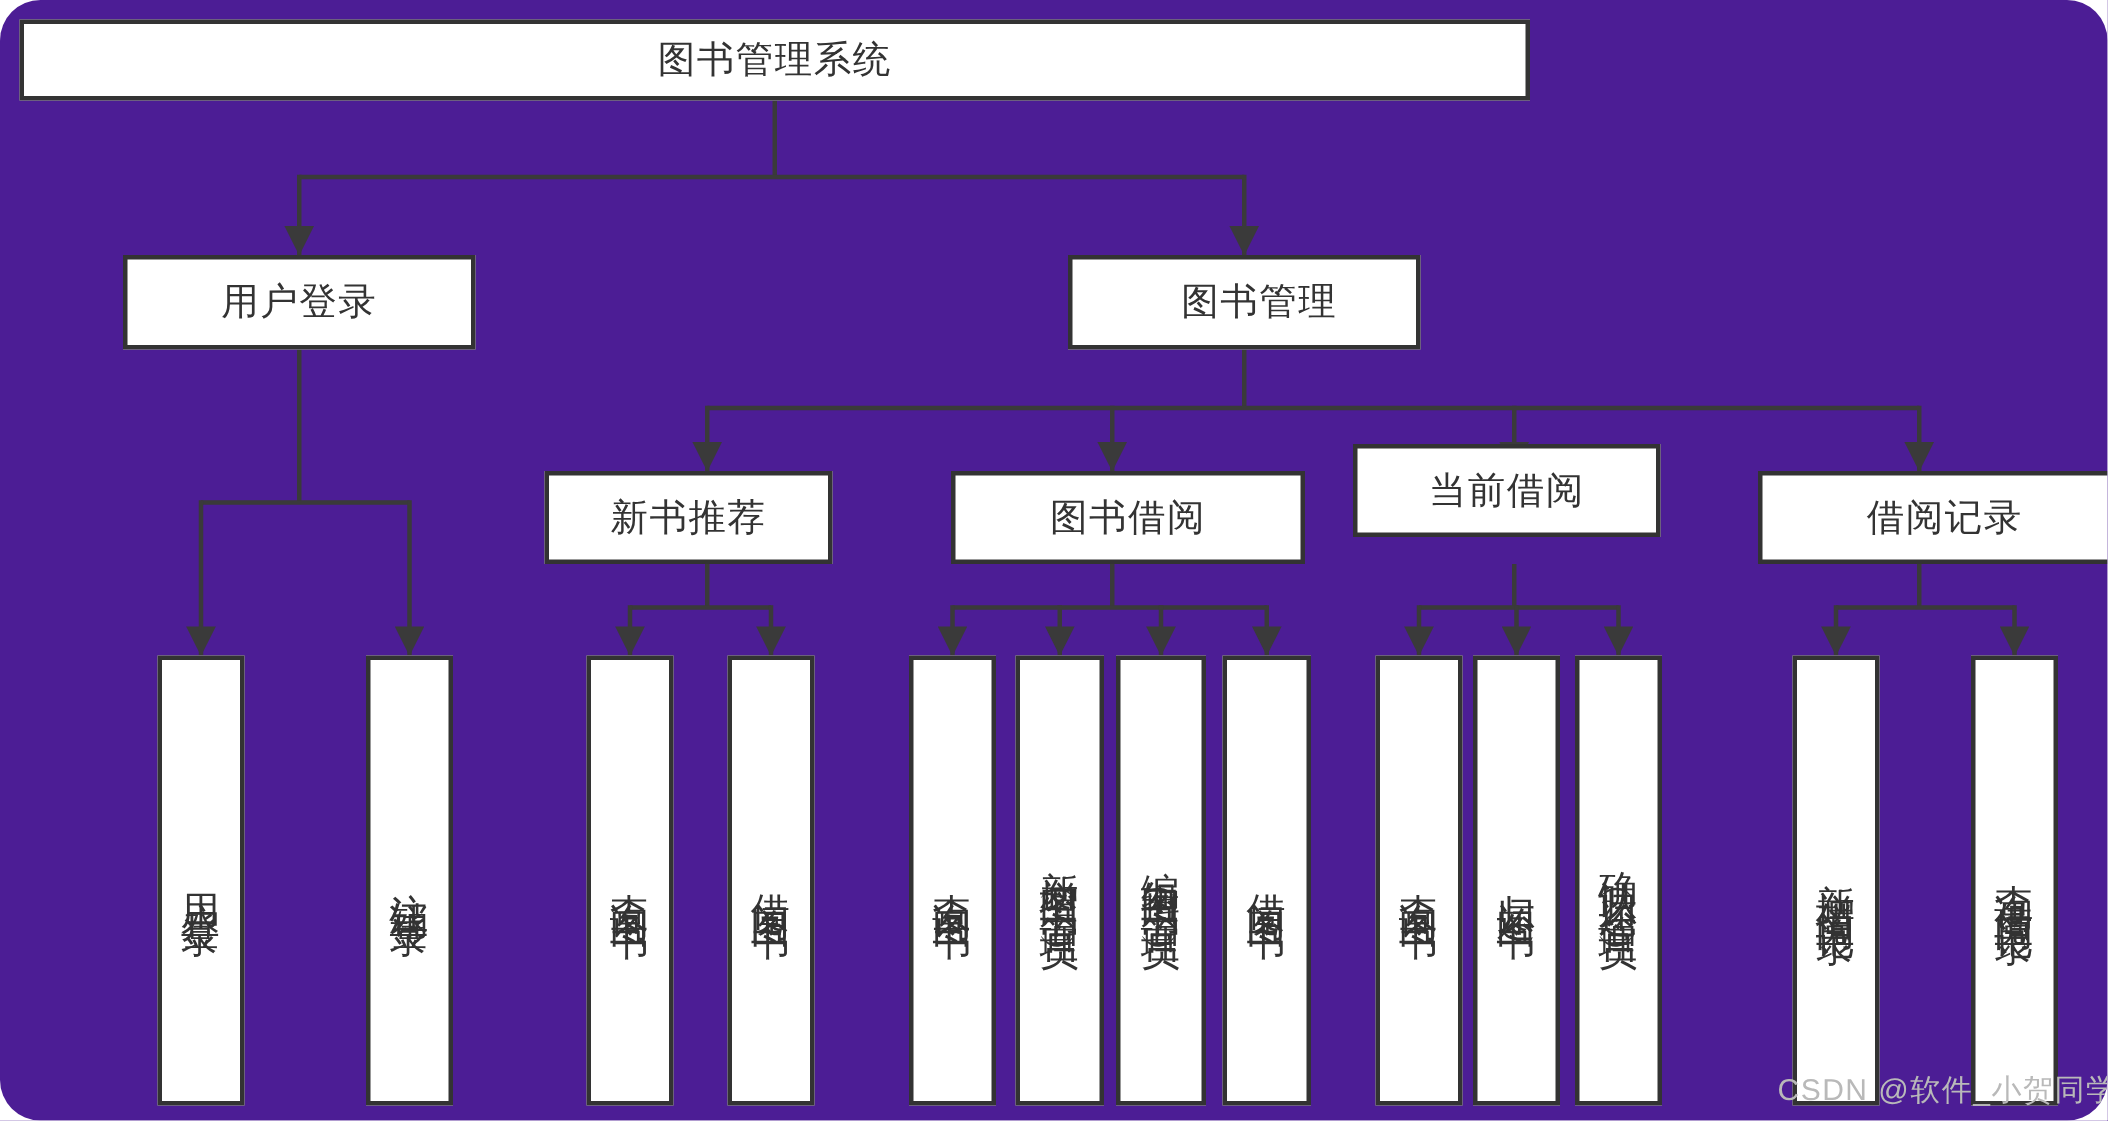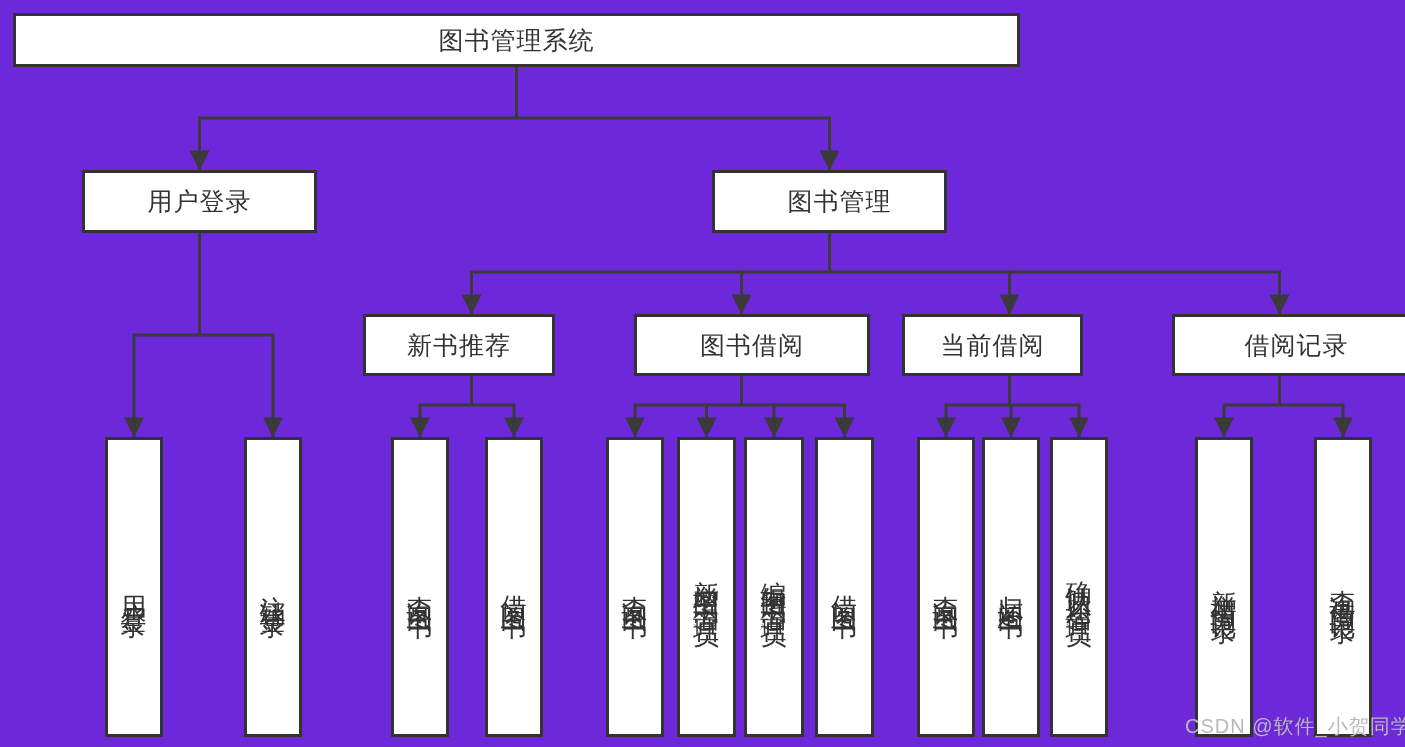--- a/index.html
+++ b/index.html
@@ -5,22 +5,23 @@
   html, body {
     margin: 0;
     padding: 0;
     background: #ffffff;
     font-family: "Liberation Sans", "DejaVu Sans", sans-serif;
   }
   #canvas {
     position: relative;
     width: 1405px;
     height: 747px;
-    background: #6d28d9;
+    background: #4c1d95;
     overflow: hidden;
+    border-radius: 27px;
   }
   #wires {
     position: absolute;
     left: 0; top: 0;
     width: 1405px; height: 747px;
   }
   .node {
     position: absolute;
     box-sizing: border-box;
     border: 3px solid #333333;
@@ -109,21 +110,21 @@
     </g>
   </svg>
 
   <div class="node hnode" style="left:13px; top:13px; width:1007px; height:54px;">图书管理系统</div>
 
   <div class="node hnode" style="left:82px; top:170px; width:235px; height:63px;">用户登录</div>
   <div class="node hnode" style="left:712px; top:170px; width:235px; height:63px;padding-left:20px;">图书管理</div>
 
   <div class="node hnode" style="left:363px; top:314px; width:192px; height:62px;">新书推荐</div>
   <div class="node hnode" style="left:634px; top:314px; width:236px; height:62px;">图书借阅</div>
-  <div class="node hnode" style="left:902px; top:314px; width:181px; height:62px;">当前借阅</div>
+  <div class="node hnode" style="left:902px; top:296px; width:205px; height:62px;">当前借阅</div>
   <div class="node hnode" style="left:1172px; top:314px; width:249px; height:62px;">借阅记录</div>
 
   <div class="node vnode" style="left:105px; top:437px; width:58px; height:300px;">用户登录</div>
   <div class="node vnode" style="left:244px; top:437px; width:58px; height:300px;">注销登录</div>
 
   <div class="node vnode" style="left:391px; top:437px; width:58px; height:300px;">查询图书</div>
   <div class="node vnode" style="left:485px; top:437px; width:58px; height:300px;">借阅图书</div>
 
   <div class="node vnode" style="left:606px; top:437px; width:58px; height:300px;">查询图书</div>
   <div class="node vnode" style="left:677px; top:437px; width:59px; height:300px;">新增图书（管理员）</div>

